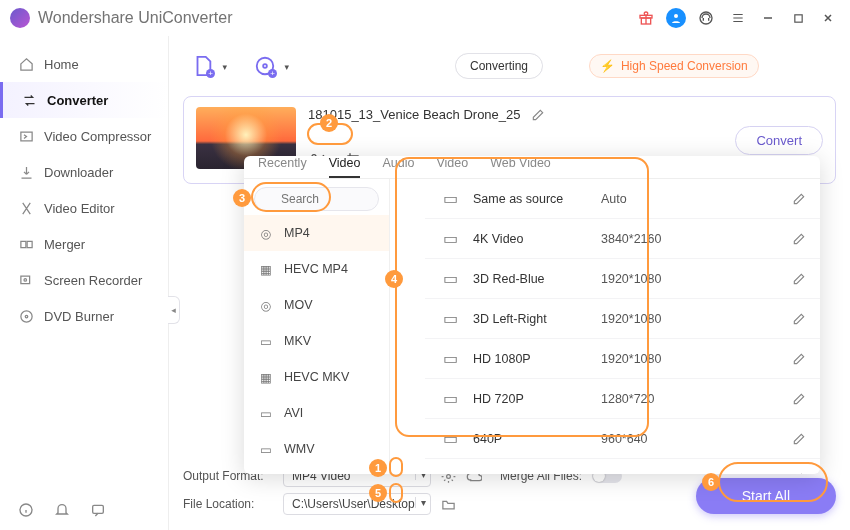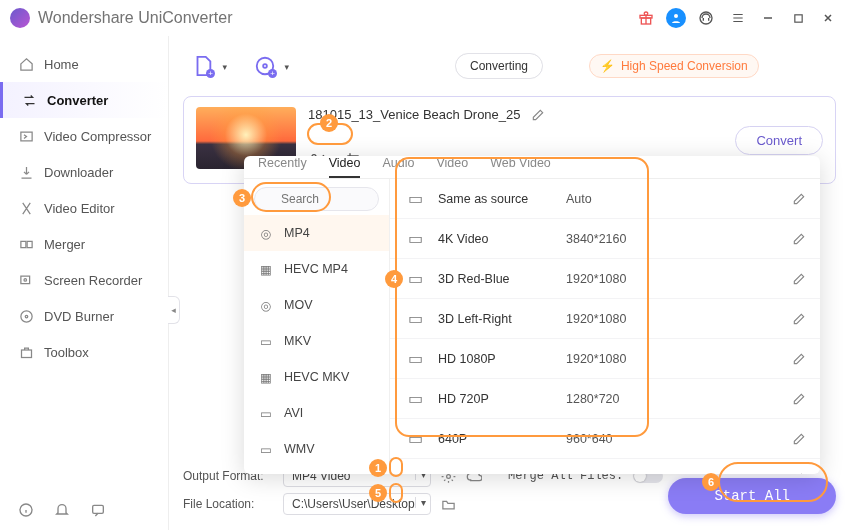--- a/index.html
+++ b/index.html
@@ -55,32 +55,32 @@
   
   .collapse{position:absolute; left:-1px; top:260px; width:12px; height:28px; background:#fff; border:1px solid #e2e2e8; border-left:none; border-radius:0 6px 6px 0; display:flex;align-items:center;justify-content:center; font-size:9px;color:#888;cursor:pointer;}
   
   
   .bottombar { position:absolute; bottom: 12px; left:14px; right:14px; font-size:12px; color:#555;}
   .brow { display:flex; align-items:center; height:28px; gap:10px;}
   .brow .lbl { width:90px;}
   .combo { border:1px solid #dcdce2; border-radius:4px; padding:3px 24px 3px 8px; font-size:12px; color:#444; background:#fff; cursor:pointer; position:relative; width:148px;}
   .combo .dd { position:absolute; right:4px; top:3px; font-size:10px; color:#555; border-left:1px solid #dcdce2; padding-left:5px;}
   .cloudicon,.foldericon{color:#888;cursor:pointer;}
-  .mergelbl{margin-left:16px;font-family:Liberation Mono, monospace;}
+  .mergelbl{margin-left:8px;}
   .toggle { width:30px; height:14px; border-radius:8px; background:#e4e4ea; position:relative; cursor:pointer;}
   .toggle::after{content:"";position:absolute;left:1px;top:1px;width:12px;height:12px;border-radius:50%;background:#fff;box-shadow:0 0 2px rgba(0,0,0,0.3);}
-  .startall { position:absolute; right:0; bottom:4px; background:#8a7cf5; color:#fff; border:none; padding:10px 46px; border-radius:22px; font-size:14px; cursor:pointer; box-shadow:0 2px 8px rgba(122,108,240,0.4);font-family:Liberation Mono, monospace;}
+  .startall { position:absolute; right:0; bottom:4px; background:#8a7cf5; color:#fff; border:none; padding:10px 46px; border-radius:22px; font-size:14px; cursor:pointer; box-shadow:0 2px 8px rgba(122,108,240,0.4);}
   
   
   .popover { position:absolute; left:75px; top:120px; width:576px; height:318px; background:#fff; border-radius:6px; box-shadow:0 4px 24px rgba(0,0,0,0.15); display:flex; flex-direction:column; overflow:hidden;}
   .poptabs { display:flex; height:36px; align-items:flex-end; padding:0 14px; border-bottom:1px solid #eee; gap:22px;}
   .poptab { font-size:12.5px; color:#888; padding-bottom:8px; cursor:pointer; position:relative;}
   .poptab.active{color:#222; font-weight:500;}
   .poptab.active::after{content:"";position:absolute;left:0;right:0;bottom:0;height:2px;background:#333;}
-  .popbody { flex:1; display:flex;}
+  .popbody { flex:1; display:flex;gap:35px;}
   .fmtlist { width:146px; border-right:1px solid #f0f0f0; overflow:hidden;}
   .searchwrap{padding:8px 10px 4px 10px;}
   .searchbox { width:100%; border:1px solid #e6e6ec; border-radius:14px; padding:4px 8px 4px 26px; font-size:12px; color:#888; position:relative; background:#fafafc;}
   .searchwrap{position:relative;}
   .searchwrap .sicon2{position:absolute;left:18px;top:14px;font-size:11px;color:#aaa;}
   .fmtitem { height:36px; display:flex; align-items:center; gap:10px; padding-left:14px; font-size:12.5px; color:#444; cursor:pointer;}
   .fmtitem.sel{background:#fff7ef;}
   .fmtitem .ficon{width:16px;height:16px;display:flex;align-items:center;justify-content:center;color:#777;}
   .presetlist { flex:1; overflow:hidden;}
   .presetrow { height:40px; display:flex; align-items:center; border-bottom:1px solid #f3f3f5; padding:0 14px 0 18px;}
@@ -207,29 +207,20 @@
       </div>
     <div class="sidebar-item">
         <span class="sicon">
           <svg width="15" height="15" viewBox="0 0 24 24" fill="none" stroke="currentColor" stroke-width="2">
             <circle cx="12" cy="12" r="9"></circle>
             <circle cx="12" cy="12" r="2"></circle>
           </svg>
         </span>
         <span>DVD Burner</span>
       </div>
-    <div class="sidebar-item">
-        <span class="sicon">
-          <svg width="15" height="15" viewBox="0 0 24 24" fill="none" stroke="currentColor" stroke-width="2">
-            <rect x="4" y="8" width="16" height="12"></rect>
-            <path d="M9 8V5h6v3"></path>
-          </svg>
-        </span>
-        <span>Toolbox</span>
-      </div>
 
     <div class="sidebar-bottom">
       <span class="bicon">
           <svg width="16" height="16" viewBox="0 0 24 24" fill="none" stroke="currentColor" stroke-width="2">
             <circle cx="12" cy="12" r="9"></circle>
             <path d="M12 8h.01M12 12v4"></path>
           </svg>
         </span>
       <span class="bicon">
           <svg width="16" height="16" viewBox="0 0 24 24" fill="none" stroke="currentColor" stroke-width="2">

